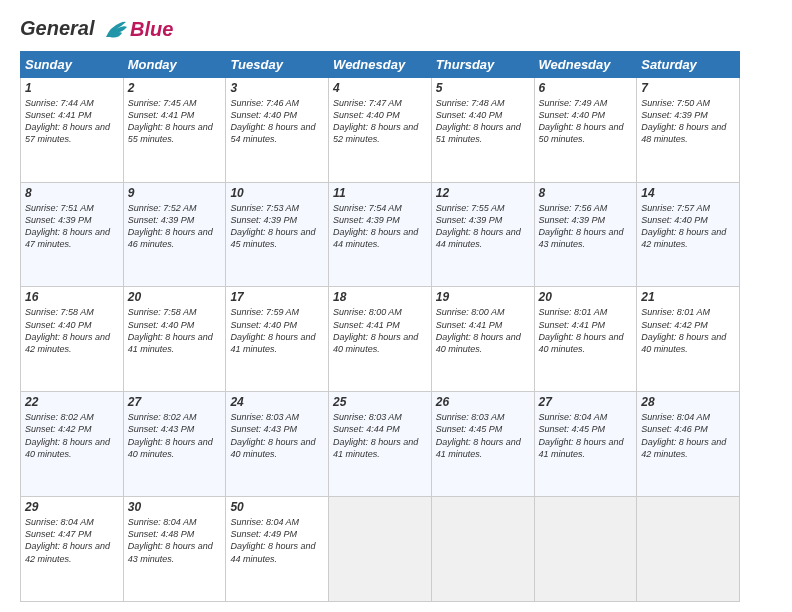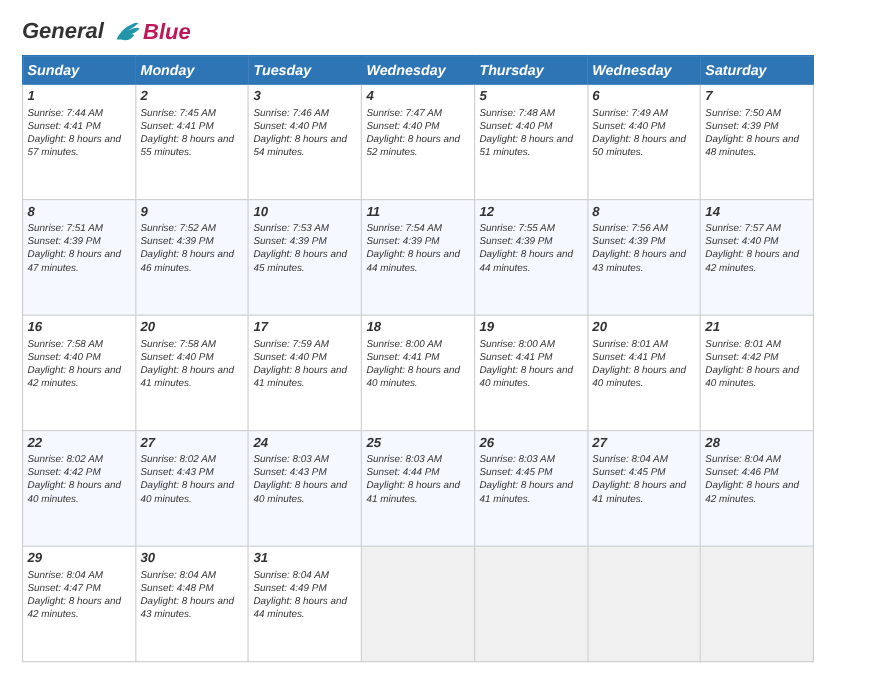--- a/index.html
+++ b/index.html
@@ -243,21 +243,21 @@
         <tr>
           <td>
             <span class="day-num">29</span>
             <div class="cell-text">Sunrise: 8:04 AM<br>Sunset: 4:47 PM<br>Daylight: 8 hours and 42 minutes.</div>
           </td>
           <td>
             <span class="day-num">30</span>
             <div class="cell-text">Sunrise: 8:04 AM<br>Sunset: 4:48 PM<br>Daylight: 8 hours and 43 minutes.</div>
           </td>
           <td>
-            <span class="day-num">31</span>
+            <span class="day-num">50</span>
             <div class="cell-text">Sunrise: 8:04 AM<br>Sunset: 4:49 PM<br>Daylight: 8 hours and 44 minutes.</div>
           </td>
           <td class="empty-cell"></td>
           <td class="empty-cell"></td>
           <td class="empty-cell"></td>
           <td class="empty-cell"></td>
         </tr>
       </tbody>
   </table>
 </div>

